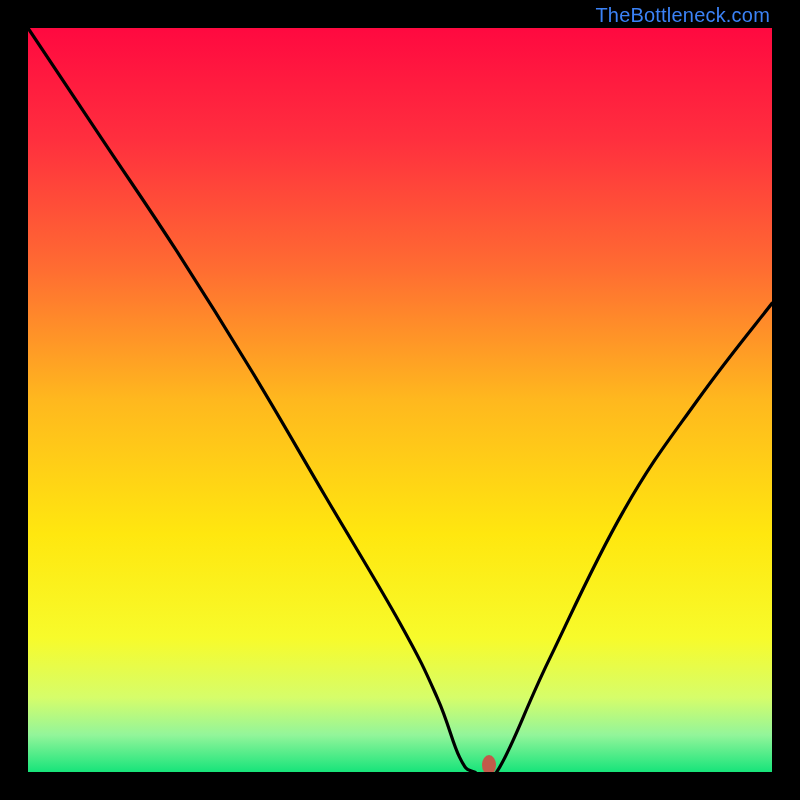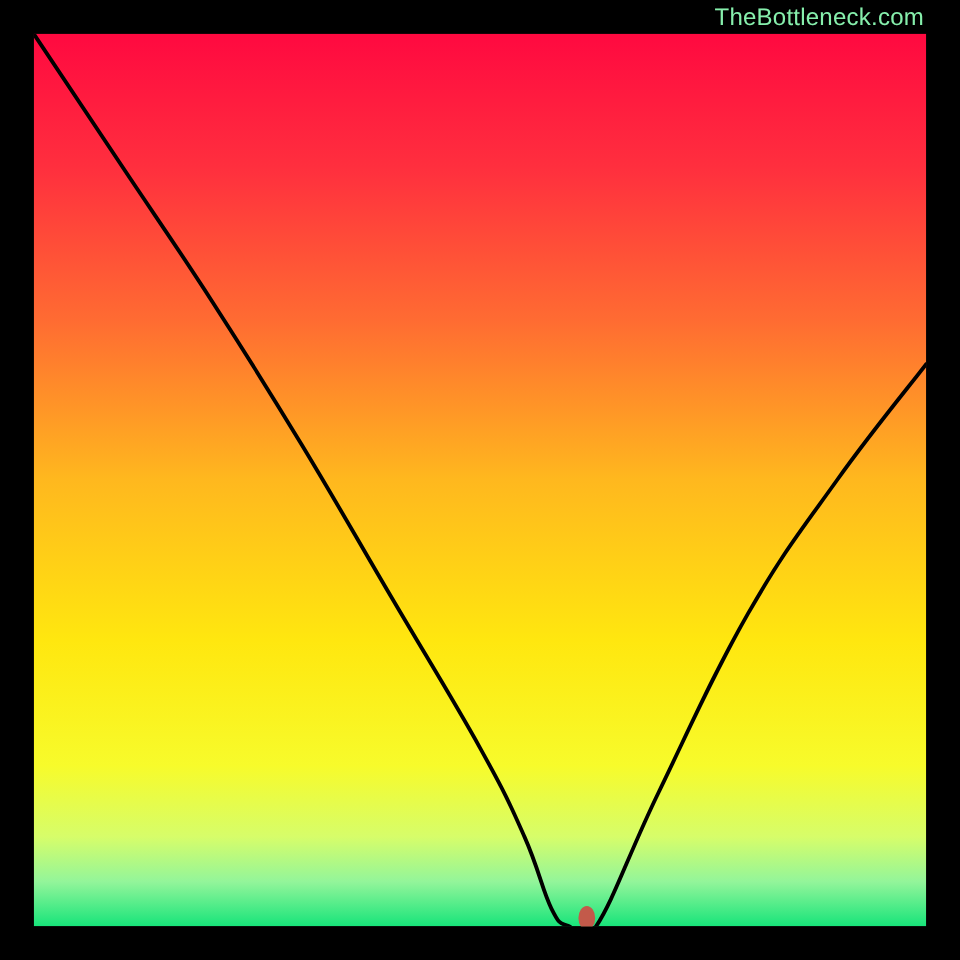--- a/index.html
+++ b/index.html
@@ -45,21 +45,21 @@
     position: absolute;
     width: 14px;
     height: 20px;
     border-radius: 7px / 10px;
     transform: translate(-50%, -50%);
   }
   .watermark {
     position: absolute;
     top: 4px;
     right: 30px;
-    color: #86efac;
+    color: #3b82f6;
     font-size: 20px;
     font-weight: 500;
     letter-spacing: 0.2px;
     user-select: none;
   }
 </style>
 </head>
 <body>
 
 <div class="frame">

